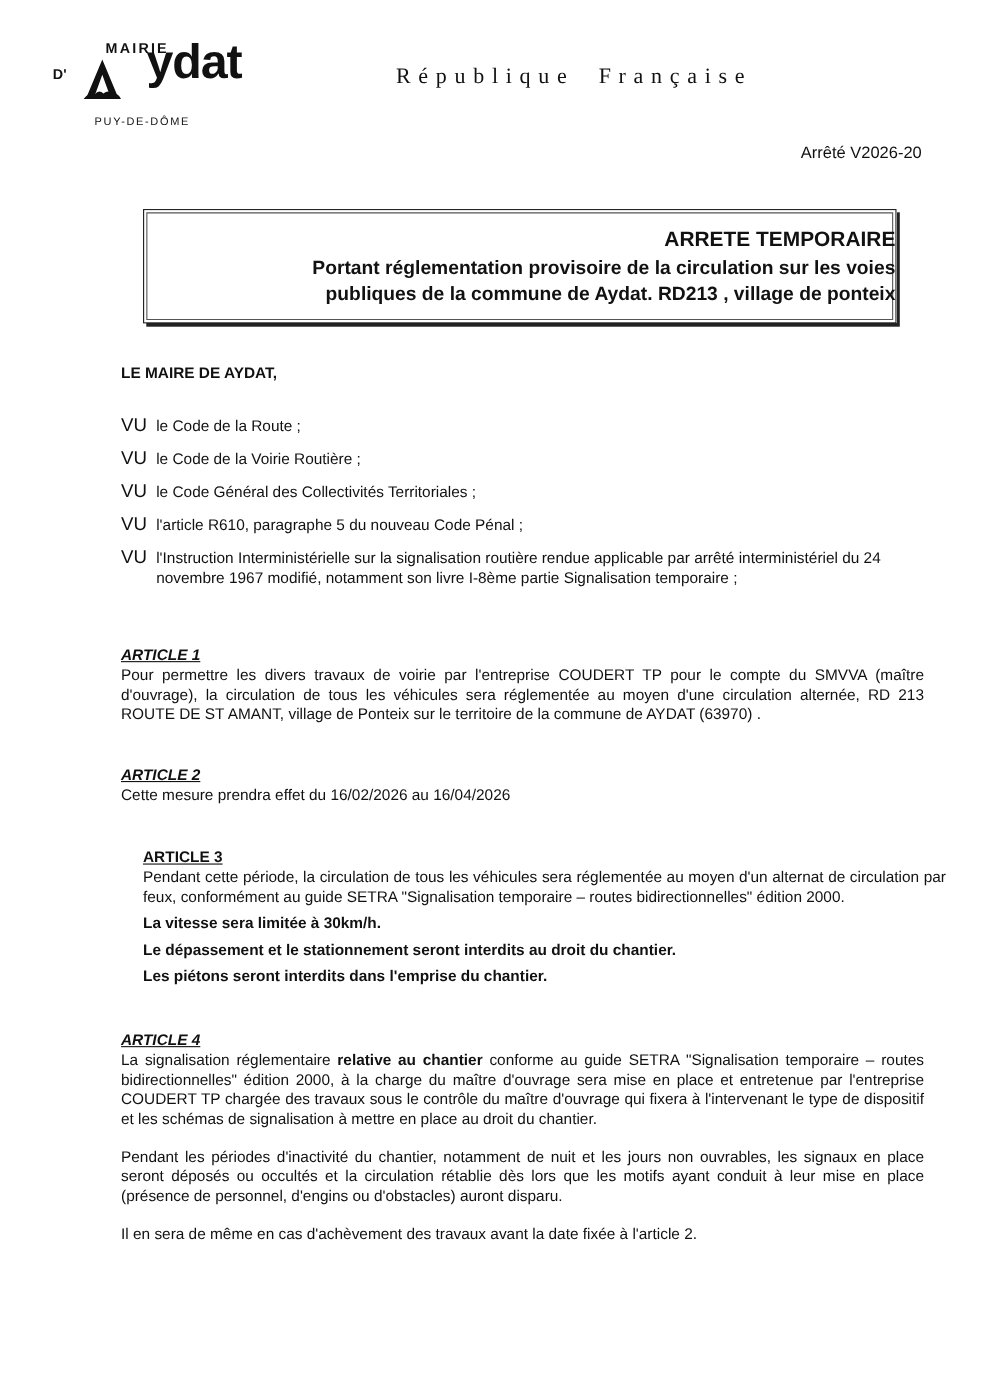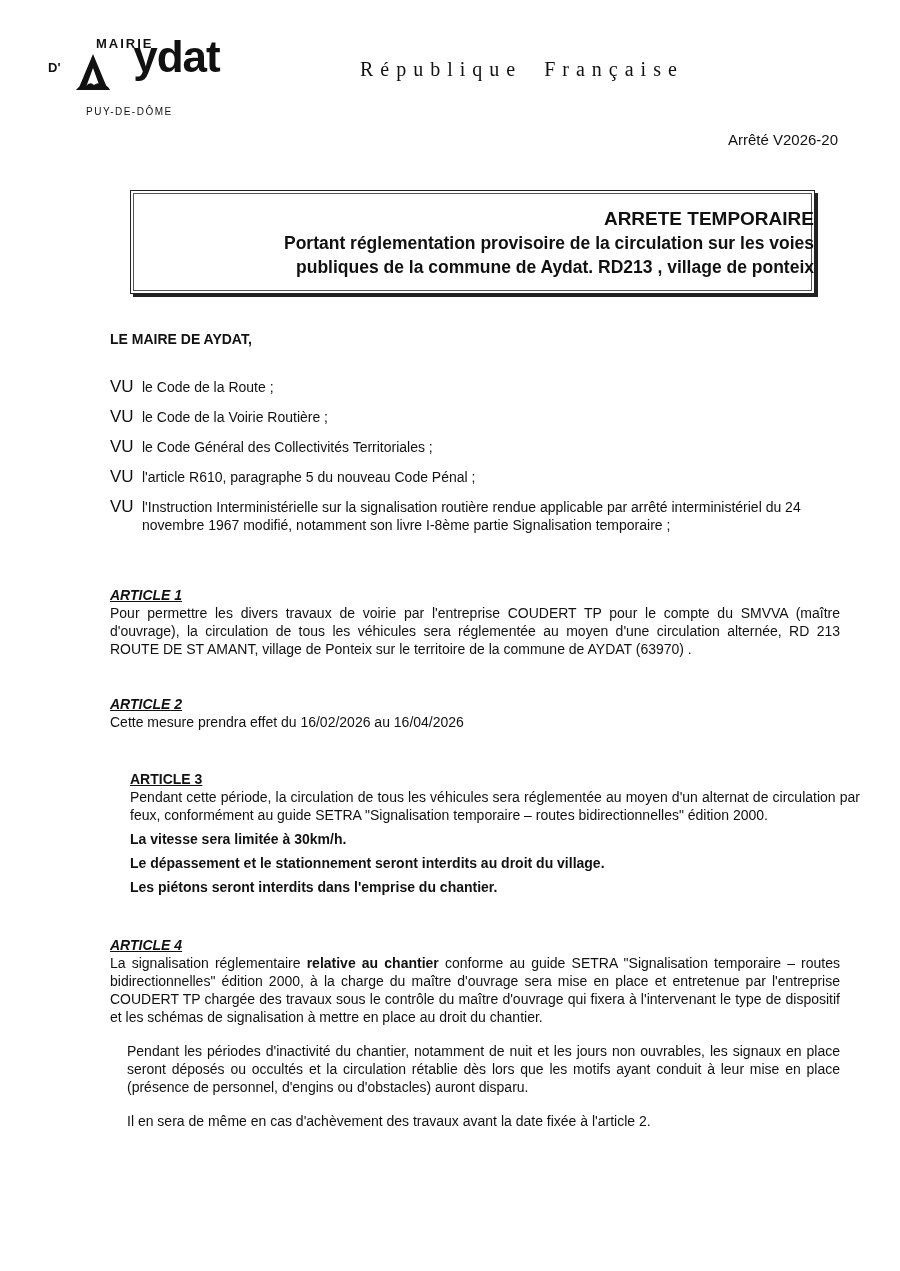--- a/index.html
+++ b/index.html
@@ -48,21 +48,21 @@
     .content { position: absolute; left: 110px; top: 330px; width: 730px; font-size: 14px; line-height: 18px; }
     .maire { font-weight: bold; font-size: 14px; position: absolute; top: 0; left: 0; }
     .vu-row { position: absolute; left: 0; display: flex; width: 730px; }
     .vu-label { font-weight: normal; font-size: 17px; width: 32px; flex-shrink: 0; line-height: 18px; }
     .vu-text { font-size: 14px; line-height: 18px; }
     .article { position: absolute; left: 0; width: 730px; }
     .article-title { font-style: italic; font-weight: bold; text-decoration: underline; font-size: 14px; }
     .article-title.plain { font-style: normal; }
     .justify { text-align: justify; }
     .bold-line { font-weight: bold; margin-top: 6px; }
-    .para-gap { margin-top: 16px; margin-left: 17px; }
+    .para-gap { margin-top: 16px; }
     b.inline { font-weight: bold; }
   </style>
 </head>
 <body>
 
 <div class="logo">
   <div class="logo-mairie">MAIRIE</div>
   <div class="logo-d">D'</div>
   <svg class="logo-mark" viewBox="0 0 38 42">
     <path d="M4 40 L19 4 L34 40 L27 40 L19 18 L11 40 Z" fill="#111"></path>
@@ -112,21 +112,21 @@
 
   <div class="article" style="top:365px;">
     <div class="article-title">ARTICLE 2</div>
     <div>Cette mesure prendra effet du 16/02/2026 au 16/04/2026</div>
   </div>
 
   <div class="article" style="top:440px;margin-left:20px;">
     <div class="article-title plain">ARTICLE 3</div>
     <div class="justify">Pendant cette période, la circulation de tous les véhicules sera réglementée au moyen d'un alternat de circulation par feux, conformément au guide SETRA "Signalisation temporaire – routes bidirectionnelles" édition 2000.</div>
     <div class="bold-line">La vitesse sera limitée à 30km/h.</div>
-    <div class="bold-line">Le dépassement et le stationnement seront interdits au droit du village.</div>
+    <div class="bold-line">Le dépassement et le stationnement seront interdits au droit du chantier.</div>
     <div class="bold-line">Les piétons seront interdits dans l'emprise du chantier.</div>
   </div>
 
   <div class="article" style="top:606px;">
     <div class="article-title">ARTICLE 4</div>
     <div class="justify"><span>La signalisation réglementaire </span><b class="inline">relative au chantier</b><span> conforme au guide SETRA "Signalisation temporaire – routes bidirectionnelles"  édition 2000, à la charge du maître d'ouvrage sera mise en place et entretenue par l'entreprise  COUDERT TP  chargée des travaux sous le contrôle du maître d'ouvrage qui fixera à l'intervenant le type de dispositif et les schémas de signalisation à mettre en place au droit du chantier.</span></div>
     <div class="justify para-gap">Pendant les périodes d'inactivité du chantier, notamment de nuit et les jours non ouvrables, les signaux en place seront déposés ou occultés et la circulation rétablie dès lors que les motifs ayant conduit à leur mise en place (présence de personnel, d'engins ou d'obstacles) auront disparu.</div>
     <div class="para-gap">Il en sera de même en cas d'achèvement des travaux avant la date fixée à l'article 2.</div>
   </div>
 </div>

